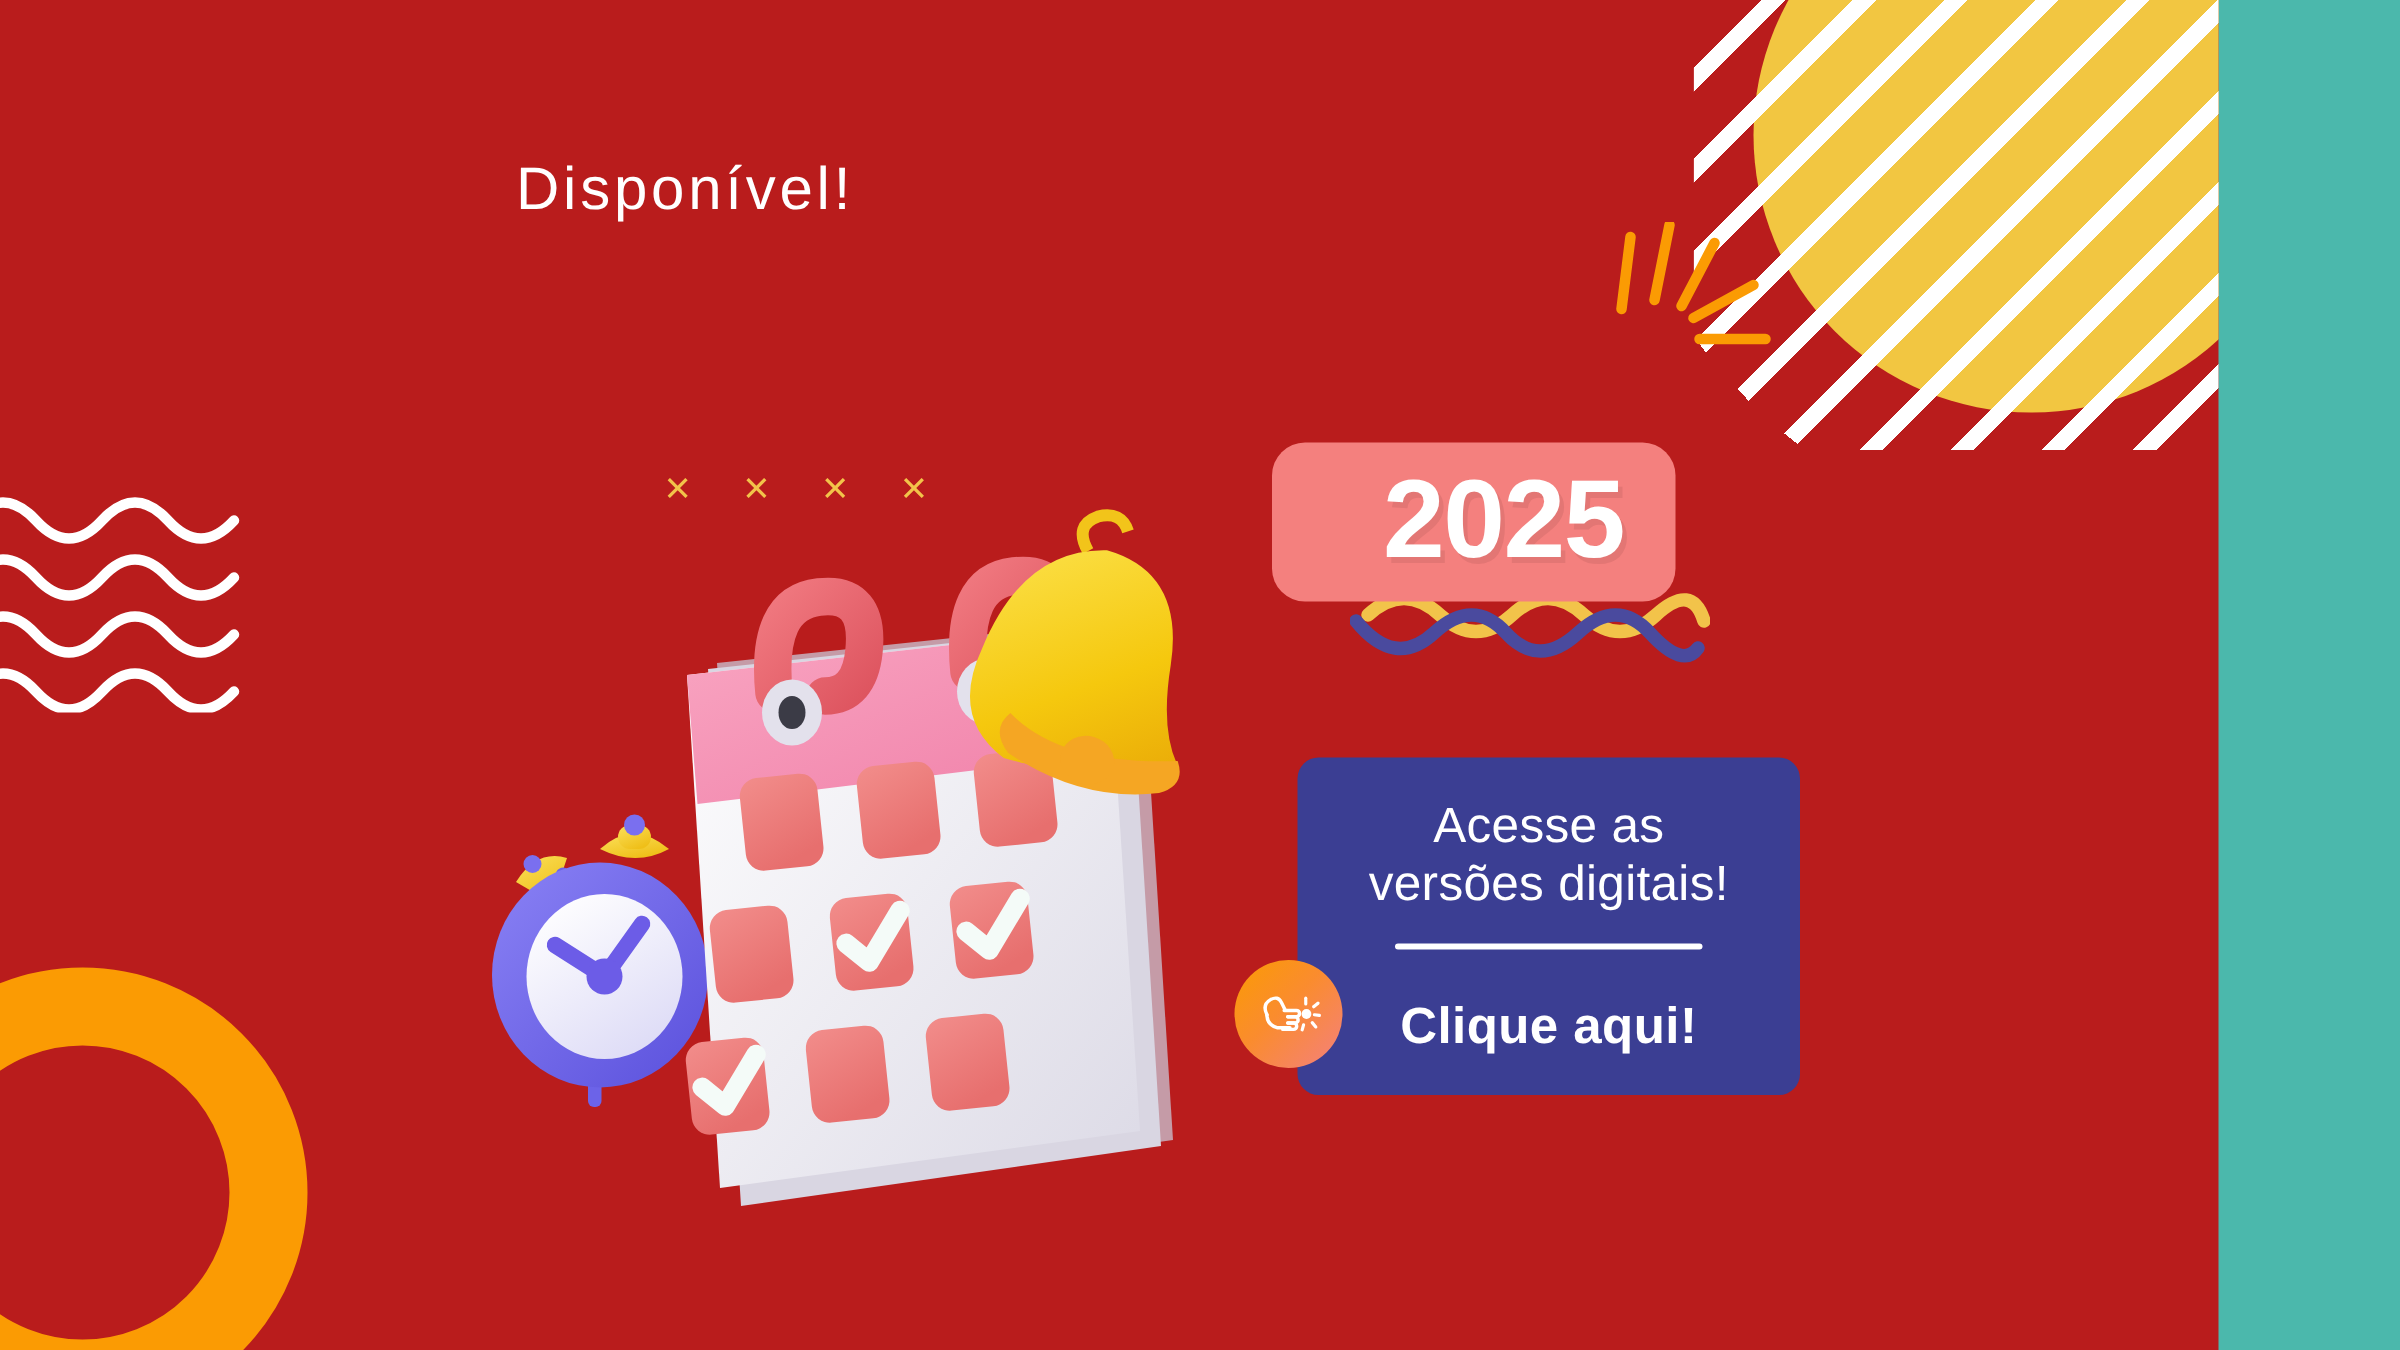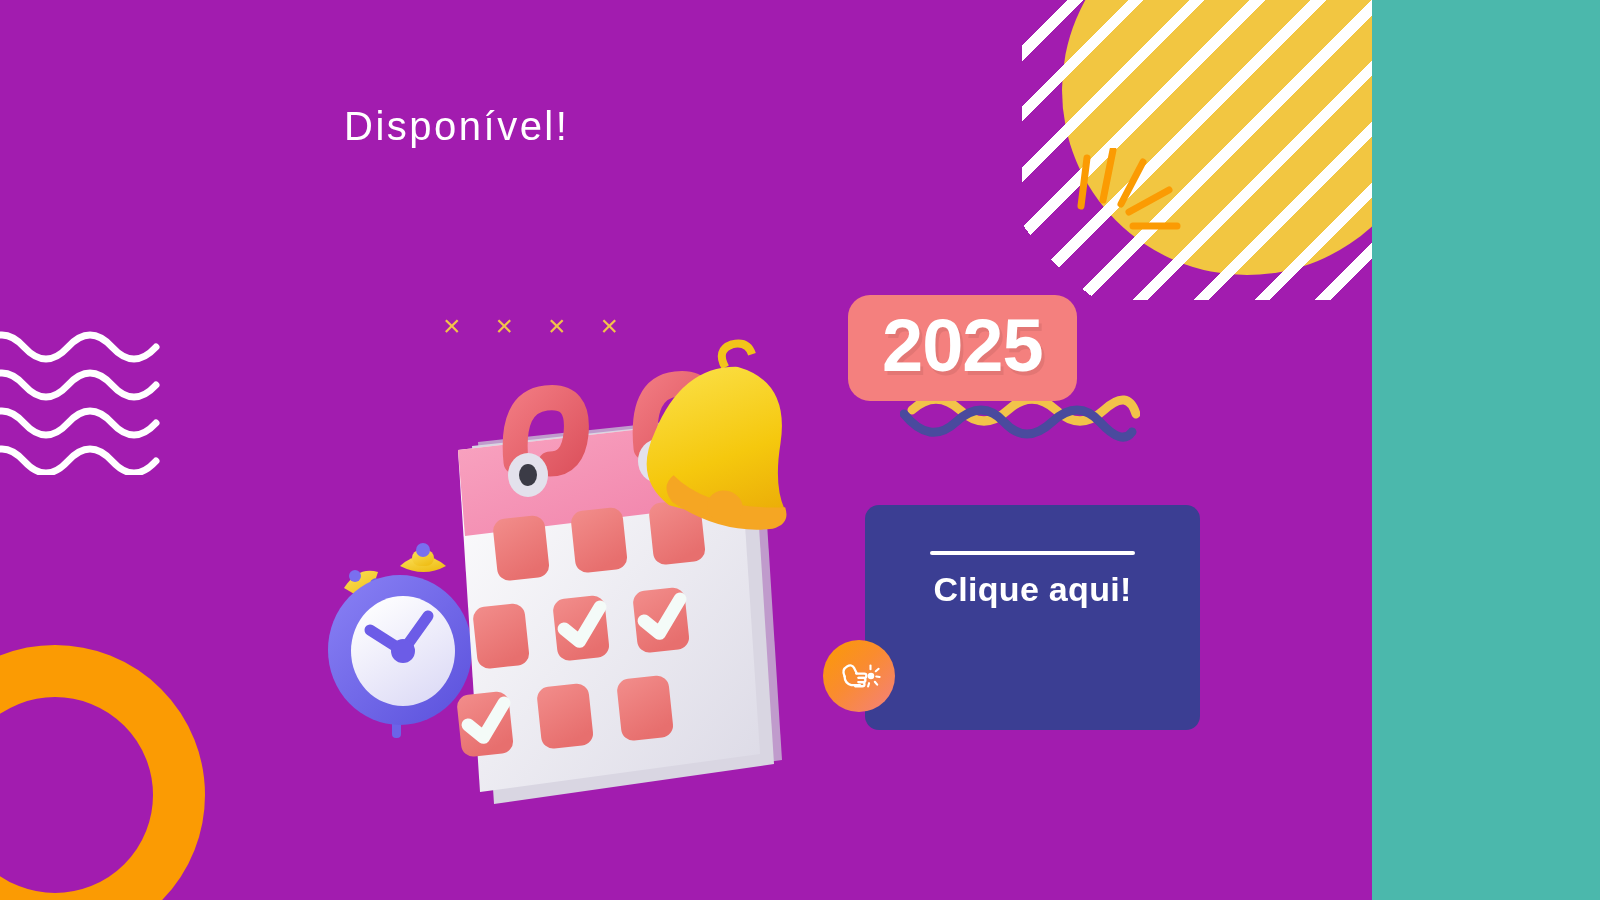--- a/index.html
+++ b/index.html
@@ -3,22 +3,22 @@
 <meta charset="utf-8">
 <title>Calendário 2025</title>
 <style>
   html,body{margin:0;padding:0;}
   body{
     width:1600px;height:900px;overflow:hidden;
     font-family:"Liberation Sans", sans-serif;
     background:#4BB8AC;
   }
   #banner{
-    position:relative;width:1372px;height:900px;overflow:hidden;
-    background:#a21caf;
+    position:relative;width:1479px;height:900px;overflow:hidden;
+    background:#b91c1c;
   }
 
   
   .deco{position:absolute;pointer-events:none;}
 
   #yellow-circle{
     top:-95px;right:-60px;width:370px;height:370px;border-radius:50%;
     background:#F2C641;
   }
   #stripes{
@@ -71,38 +71,39 @@
 
   #badge-2025{
     position:absolute;left:848px;top:295px;
     background:#F4807E;border-radius:22px;
     padding:14px 34px 18px 34px;
   }
   #badge-2025 span{
     display:block;color:#ffffff;font-size:74px;font-weight:bold;
     line-height:1;letter-spacing:-1px;
     text-shadow:3px 4px 0 rgba(214,110,108,.55);
+    margin-left:40px;
   }
 
   
   #cta-box{
     position:absolute;left:865px;top:505px;width:335px;height:225px;
     background:#3B3E93;border-radius:14px;
     display:flex;flex-direction:column;align-items:center;
     box-sizing:border-box;padding-top:26px;
   }
   #cta-headline{
     color:#ffffff;font-size:33px;line-height:1.18;text-align:center;
     font-weight:400;letter-spacing:.2px;
   }
   #cta-divider{
     width:205px;height:4px;background:#ffffff;border-radius:2px;margin-top:20px;
   }
   #cta-action{
-    color:#ffffff;font-size:34px;font-weight:bold;margin-top:15px;letter-spacing:.3px;
+    color:#ffffff;font-size:34px;font-weight:bold;margin-top:32px;letter-spacing:.3px;
   }
   #click-icon{
     position:absolute;left:-42px;bottom:18px;width:72px;height:72px;border-radius:50%;
     background:linear-gradient(135deg,#FB9B03 0%,#FA8C2E 45%,#F4807E 100%);
     display:flex;align-items:center;justify-content:center;
   }
 
   
   #calendar-illustration{
     position:absolute;left:290px;top:330px;width:570px;height:490px;
@@ -265,20 +266,24 @@
       <g transform="translate(398,8) rotate(16)">
         <path d="M44 18 q-14 -14 0 -24 q14 -8 22 4" stroke="#F2C41A" stroke-width="8" fill="none"></path>
         <path d="M56 14 q54 0 62 62 q5 42 22 62 q-46 28 -112 28 q-42 -16 -34 -66 q8 -72 62 -86 z" fill="url(#gBell)"></path>
         <path d="M24 136 q42 24 116 0 q10 14 -6 24 q-48 20 -104 2 q-16 -12 -6 -26 z" fill="#F5A623"></path>
         <ellipse cx="82" cy="152" rx="18" ry="16" fill="#F5A623"></ellipse>
       </g>
     </svg>
   </div>
 
   <div id="cta-box">
+    <div id="cta-headline">
+      <div>Acesse as</div>
+      <div>versões digitais!</div>
+    </div>
     <div id="cta-divider"></div>
     <div id="cta-action">Clique aqui!</div>
 
     <div id="click-icon">
       <svg viewBox="0 0 48 48" width="46" height="46" fill="none">
         <g stroke="#ffffff" stroke-width="2.4" stroke-linecap="round" stroke-linejoin="round">
           <path d="M9 24.5 q-3.5 -7 2.5 -10.5 q5 -2.8 7.5 1.8 l2.5 5"></path>
           <path d="M9 24.5 q0 7 7 9 l9 0"></path>
           <path d="M21 21.5 l8.5 0 a2.2 2.2 0 0 1 0 4.4 l-6 0"></path>
           <path d="M23.5 25.9 l5 0 a2.2 2.2 0 0 1 0 4.4 l-5 0"></path>

